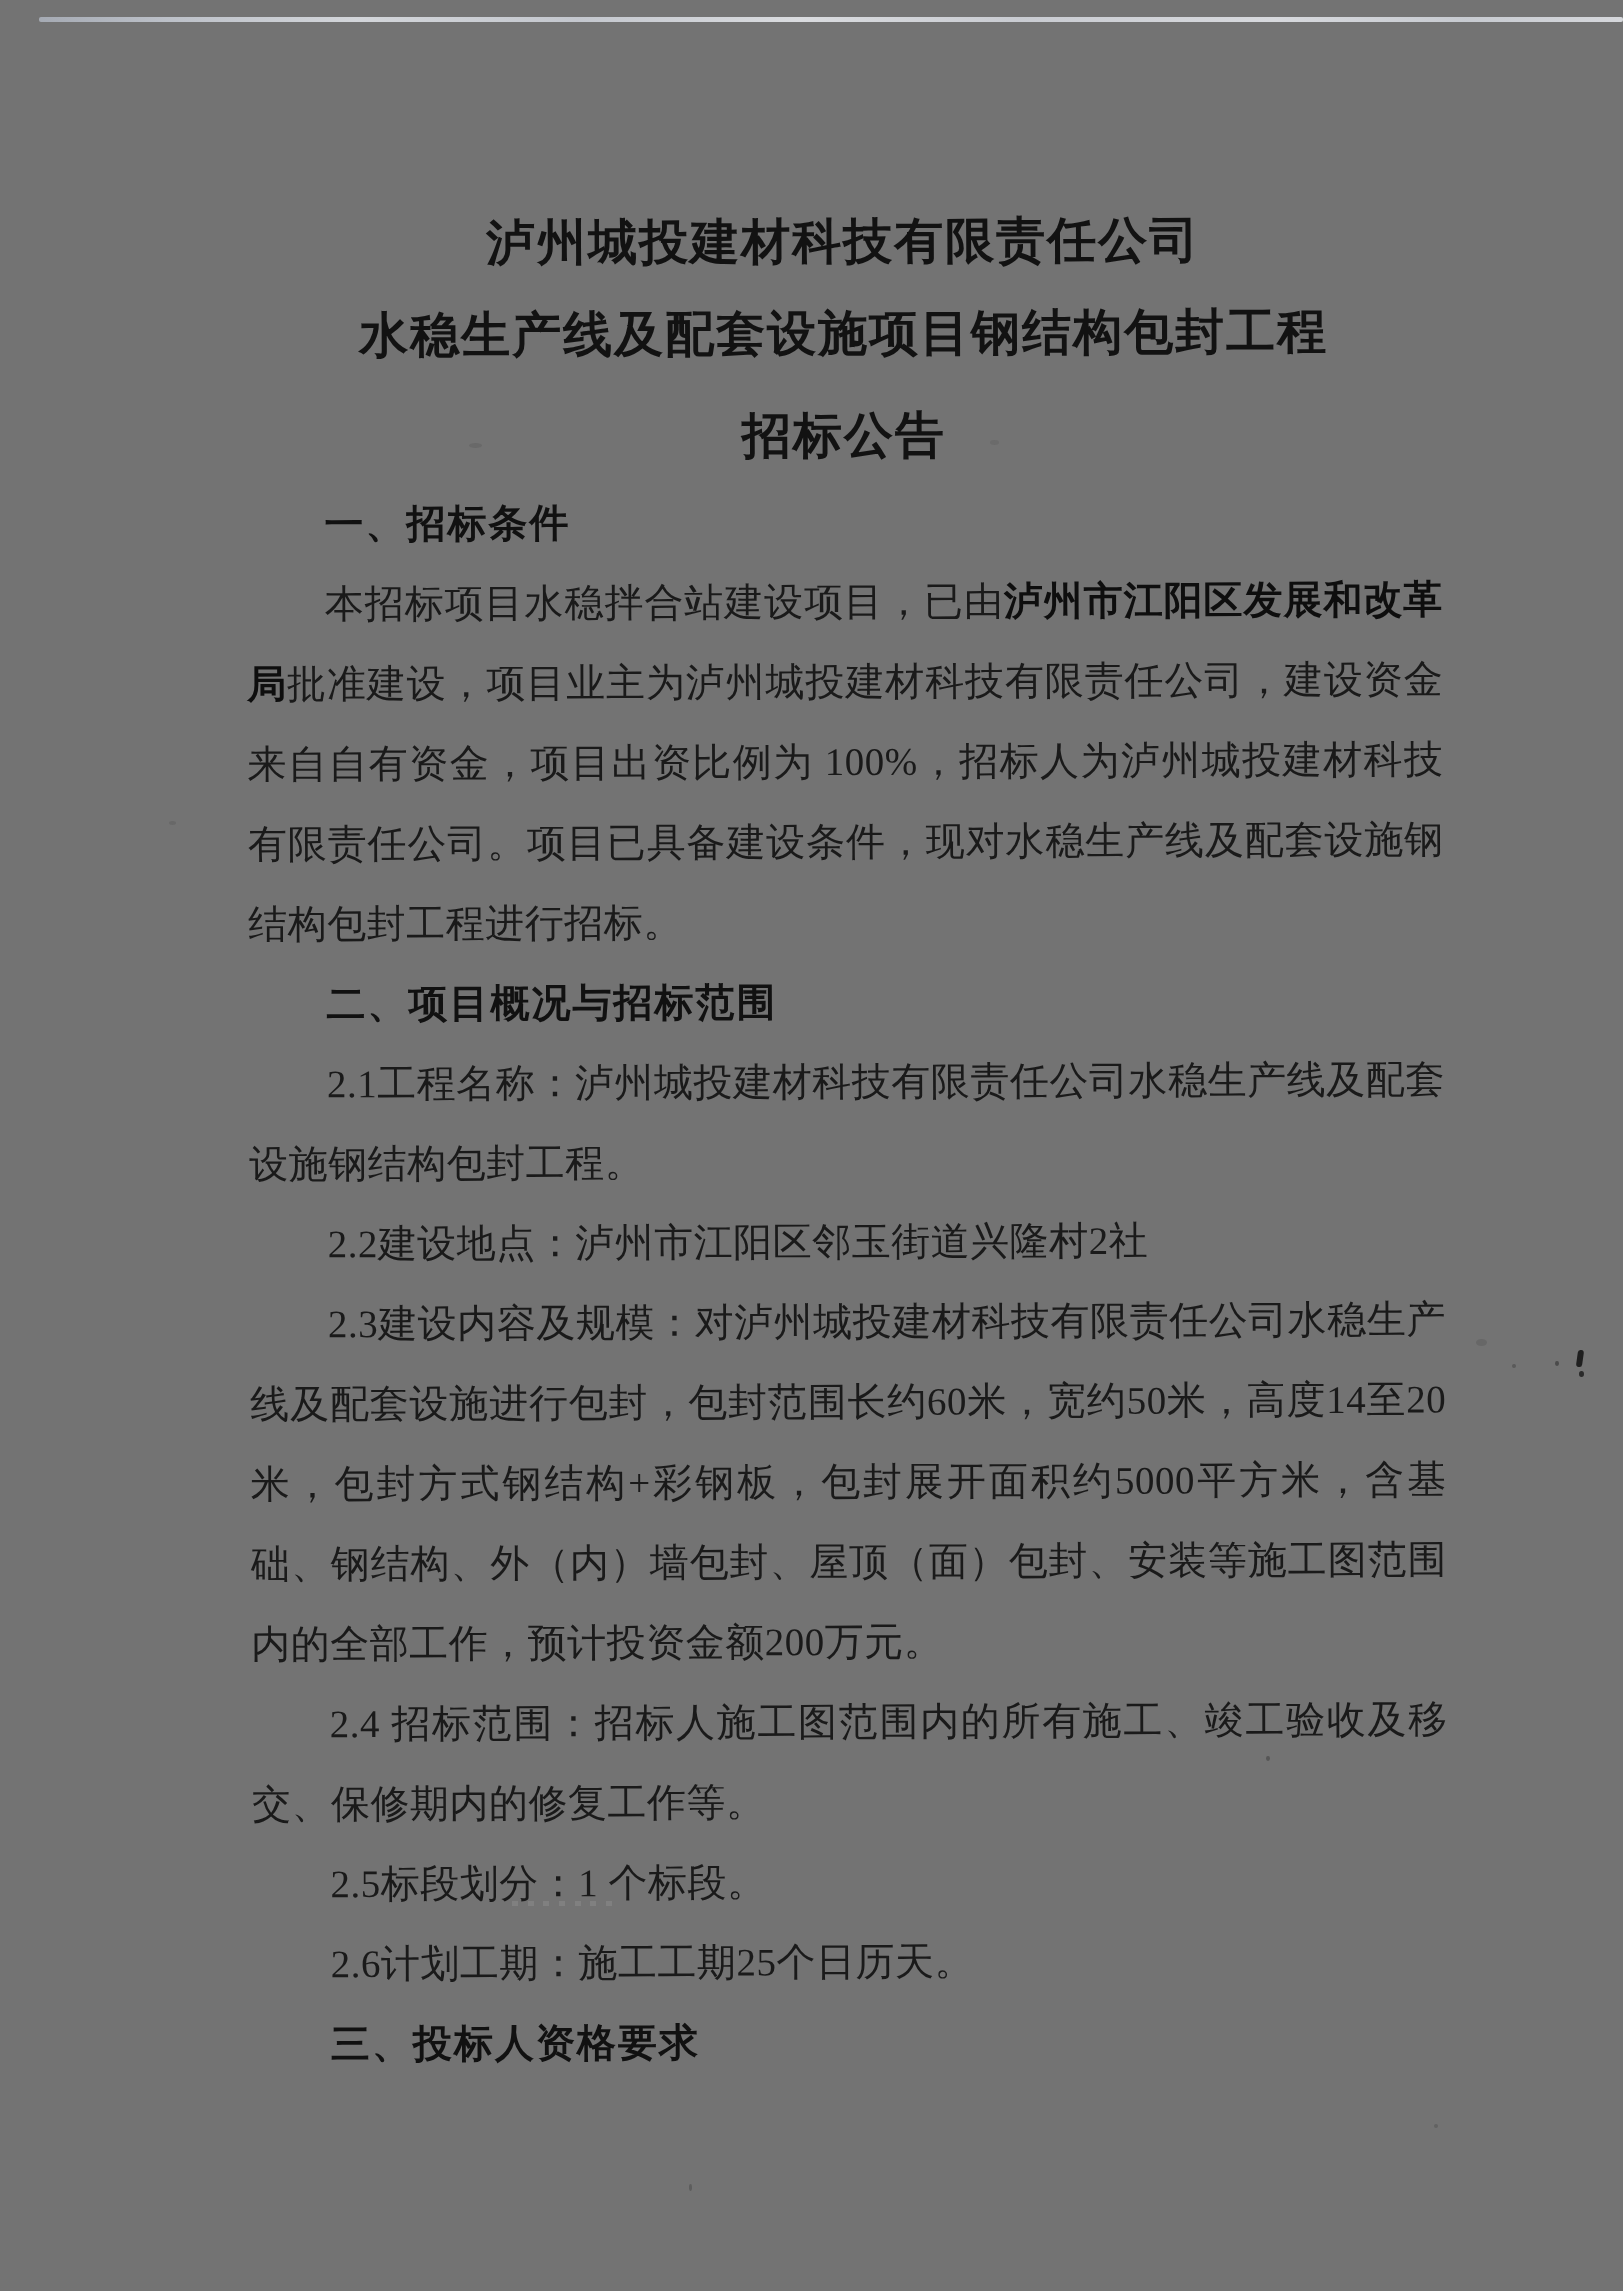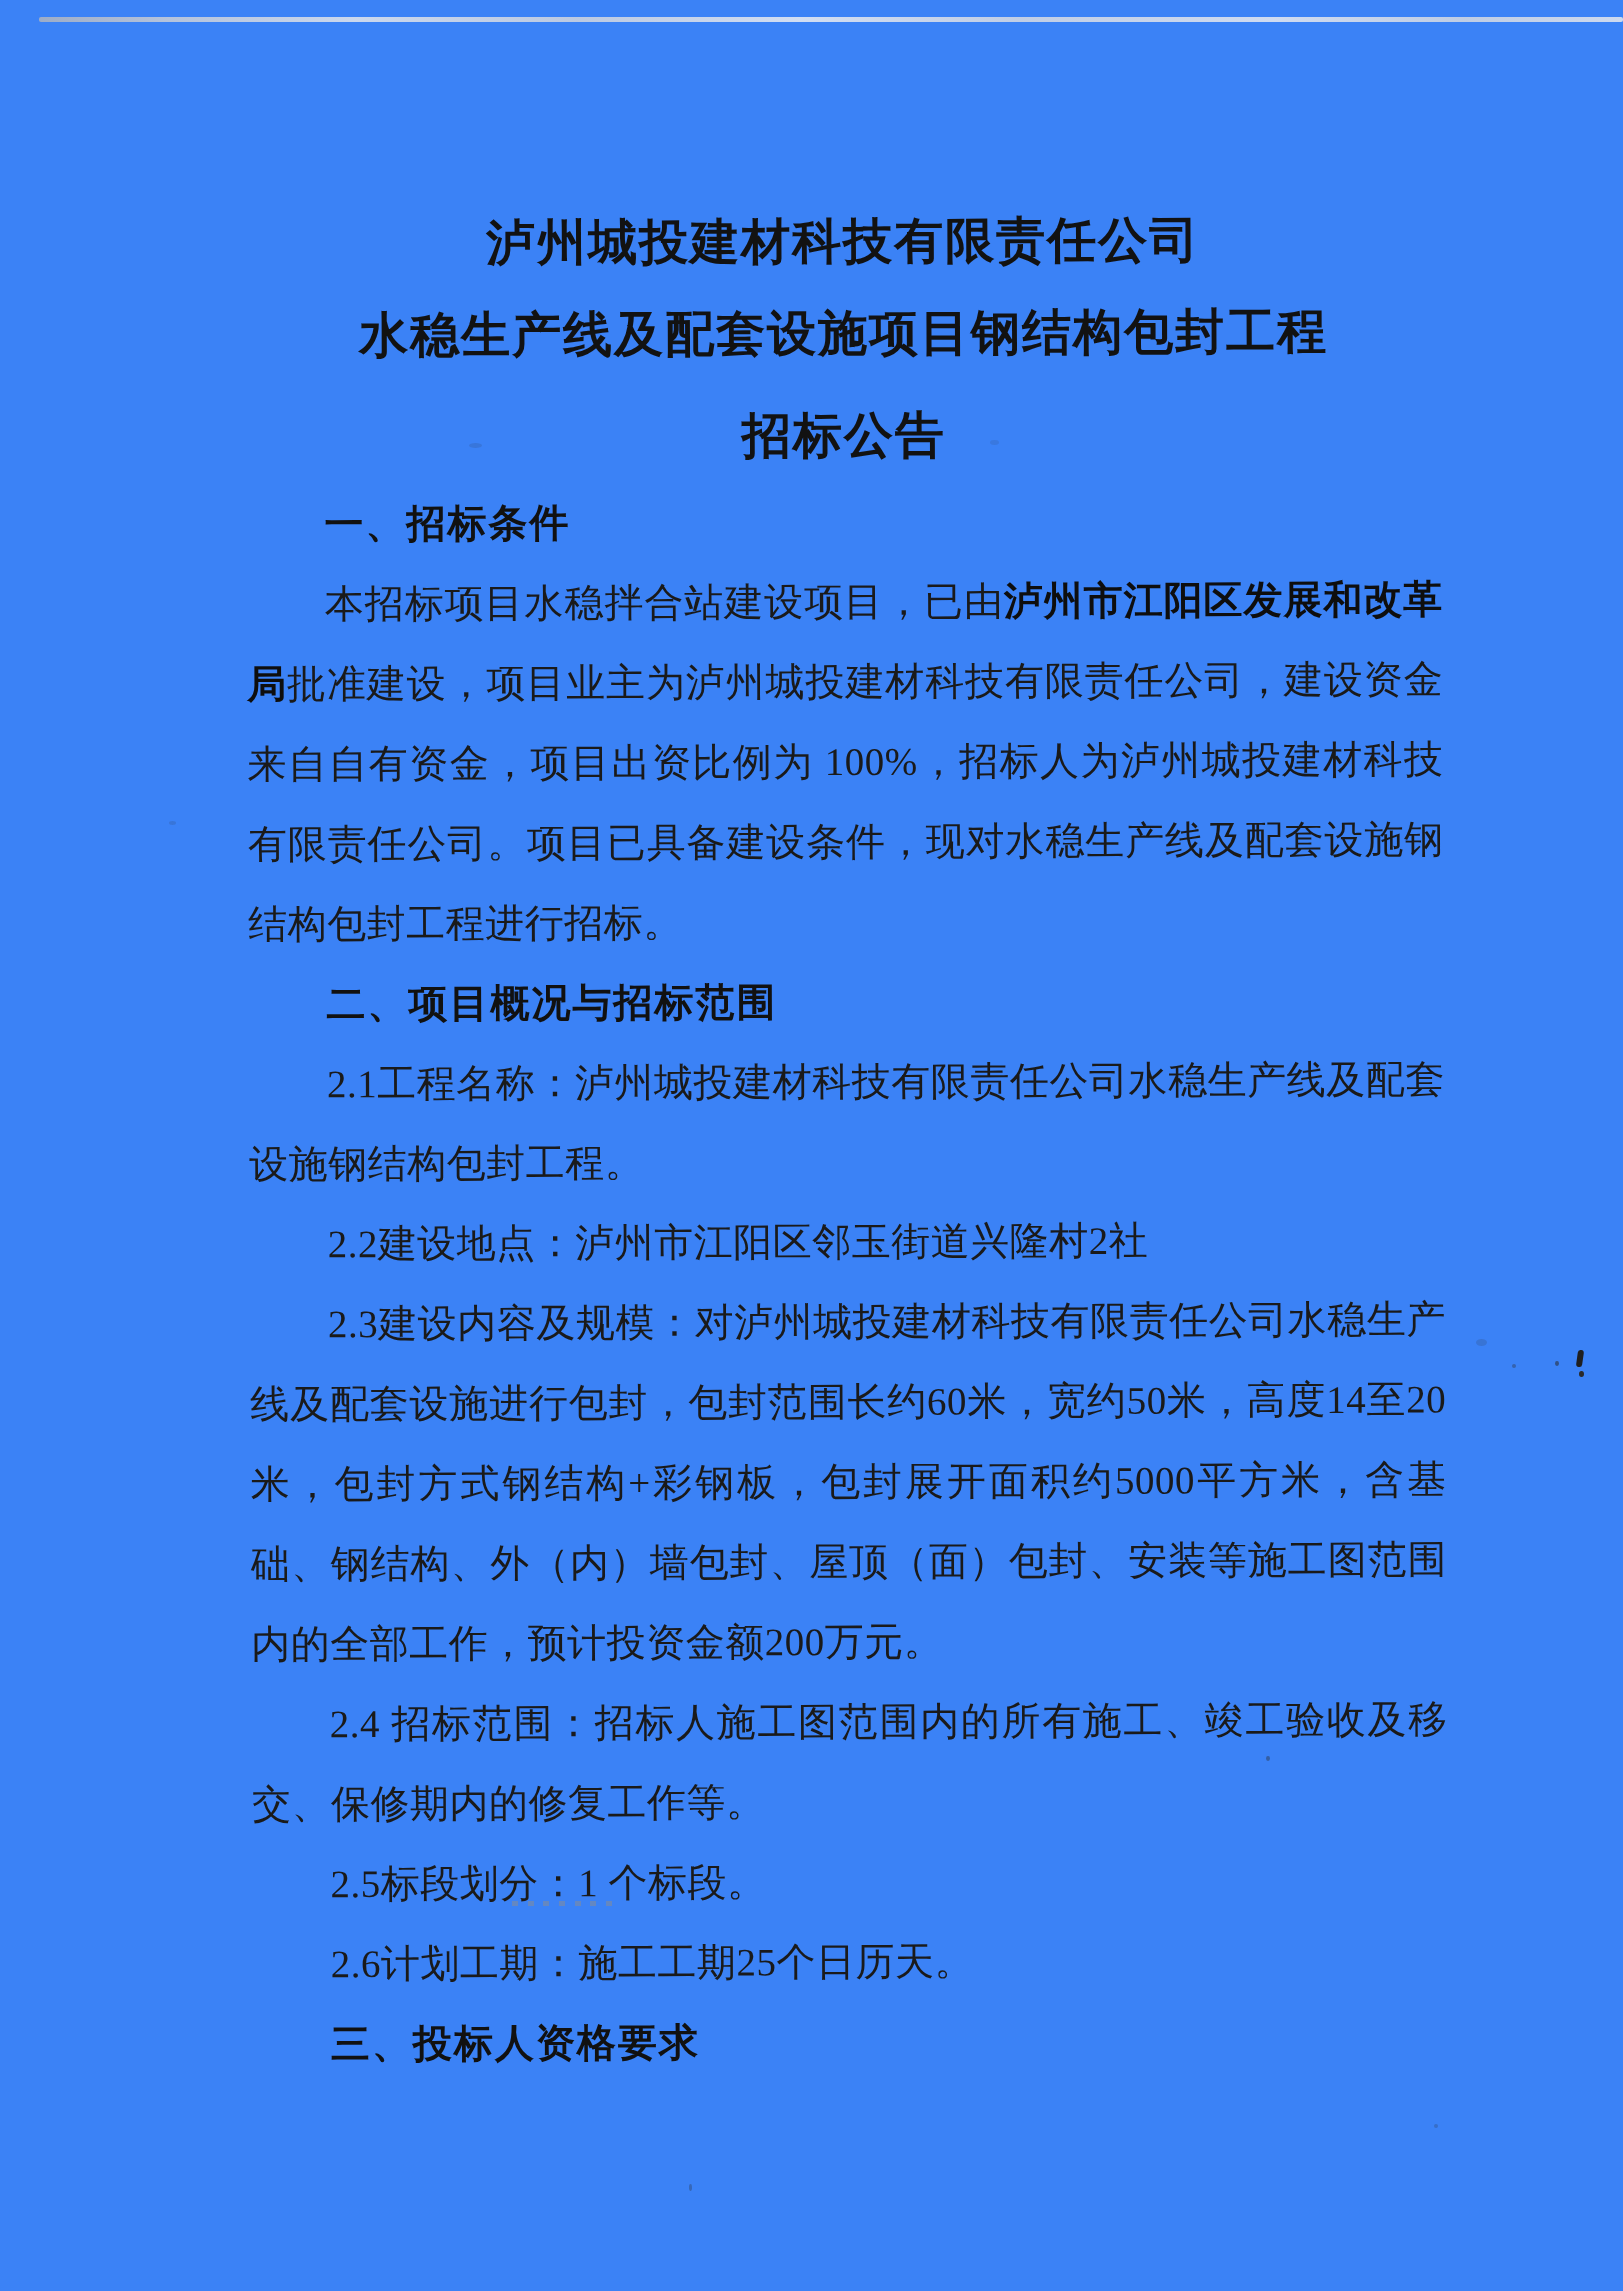--- a/index.html
+++ b/index.html
@@ -4,21 +4,21 @@
 <style>
   html, body {
     margin: 0;
     padding: 0;
     background: #ffffff;
   }
   .page {
     position: relative;
     width: 1623px;
     height: 2292px;
-    background: #3b82f6;
+    background: #737373;
     overflow: hidden;
     font-family: "Liberation Serif", "DejaVu Serif", serif;
     color: #161616;
   }
   
   .scan-edge {
     position: absolute;
     top: 16.7px;
     left: 39px;
     width: 1584px;

